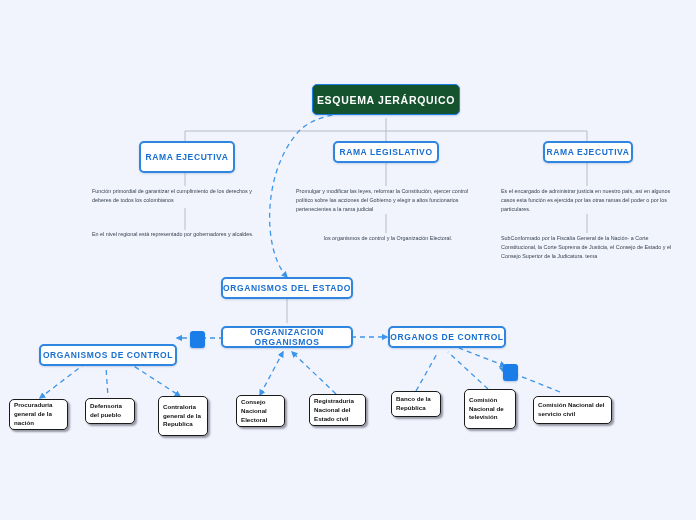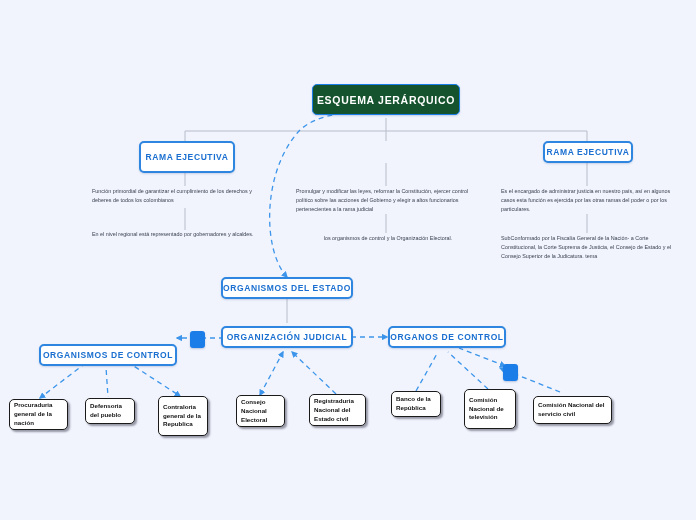--- a/index.html
+++ b/index.html
@@ -149,20 +149,23 @@
   </svg>
 
   <div class="node node-root" style="left:312px; top:84px; width:148px; height:31px;">
     <span>ESQUEMA JERÁRQUICO</span>
   </div>
 
   <div class="node node-blue" style="left:139px; top:141px; width:96px; height:32px;">
     <span>RAMA EJECUTIVA</span>
   </div>
 
+  <div class="node node-blue" style="left:333px; top:141px; width:106px; height:22px;">
+    <span>RAMA LEGISLATIVO</span>
+  </div>
 
   <div class="node node-blue" style="left:543px; top:141px; width:90px; height:22px;">
     <span>RAMA EJECUTIVA</span>
   </div>
 
   <div class="note" style="left:92px; top:187px; width:172px;">Función primordial de garantizar el cumplimiento de los derechos y deberes de todos los colombianos</div>
   <div class="note" style="left:92px; top:230px; width:172px;">En el nivel regional está representado por gobernadores y alcaldes.</div>
 
   <div class="note" style="left:296px; top:187px; width:184px;">Promulgar y modificar las leyes, reformar la Constitución, ejercer control político sobre las acciones del Gobierno y elegir a altos funcionarios pertenecientes a la rama judicial</div>
   <div class="note note-center" style="left:296px; top:234px; width:184px;">los organismos de control y la Organización Electoral.</div>
@@ -174,21 +177,21 @@
     <span>ORGANISMOS DEL ESTADO</span>
   </div>
 
   <div class="node node-blue" style="left:39px; top:330px; width:138px; height:22px;margin-top:14px;">
     <span>ORGANISMOS DE CONTROL</span>
   </div>
 
   <div class="marker-square" style="left:190px; top:331px; width:15px; height:17px;"></div>
 
   <div class="node node-blue" style="left:221px; top:326px; width:132px; height:22px;">
-    <span>ORGANIZACIÓN JUDICIAL</span>
+    <span>ORGANIZACIÓN ORGANISMOS</span>
   </div>
 
   <div class="node node-blue" style="left:388px; top:326px; width:118px; height:22px;">
     <span>ORGANOS DE CONTROL</span>
   </div>
 
   <div class="marker-square" style="left:503px; top:364px; width:15px; height:17px;"></div>
 
   <div class="node node-leaf" style="left:9px; top:399px; width:59px; height:31px;">
     <span>Procuraduria general de la nación</span>

